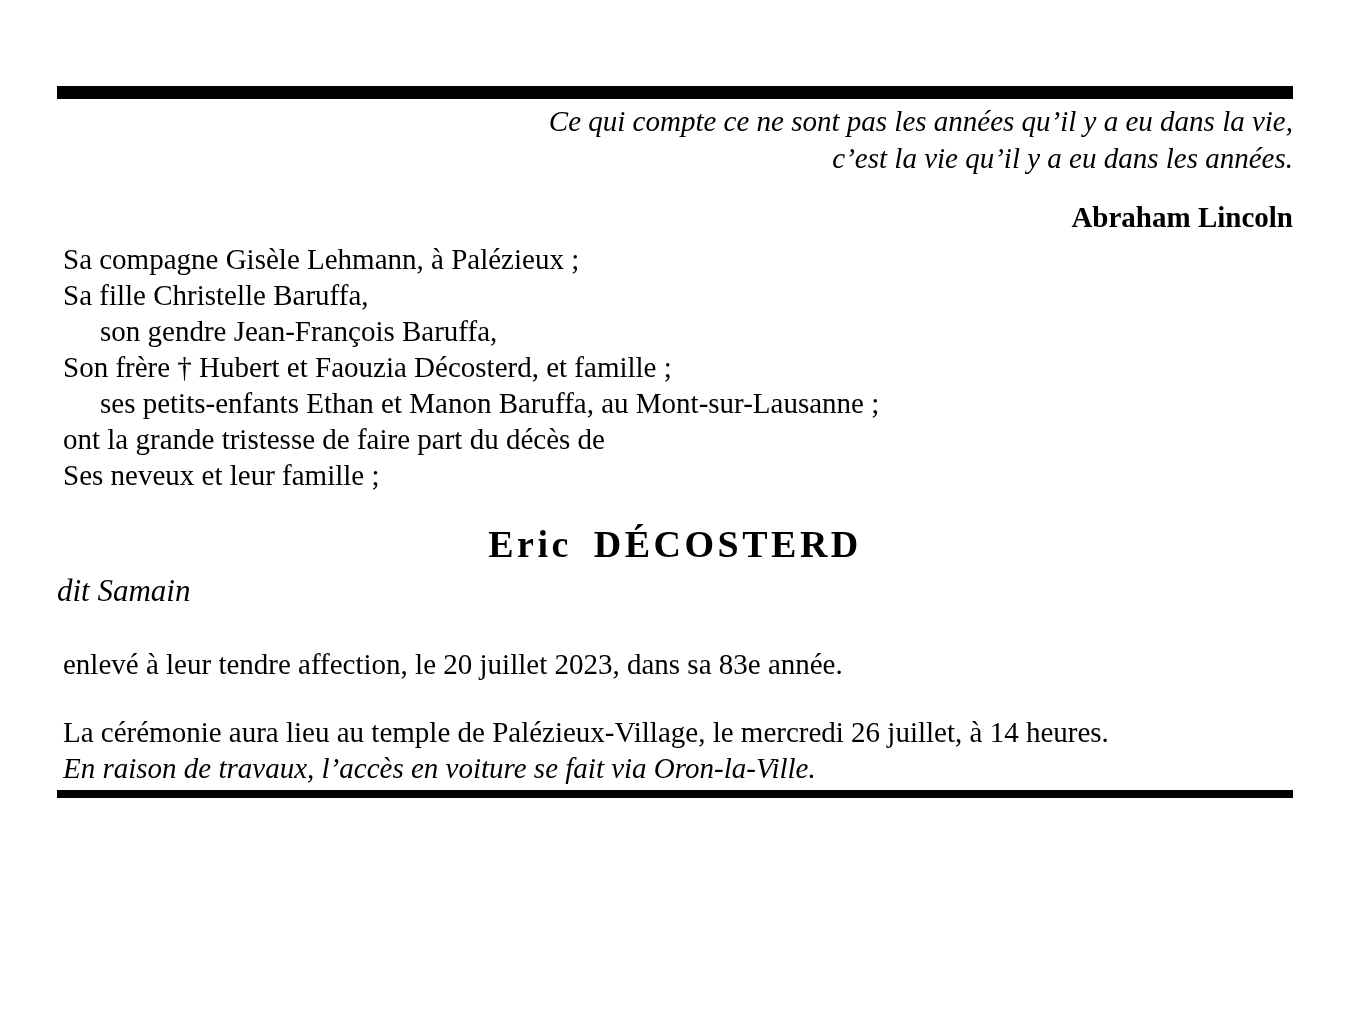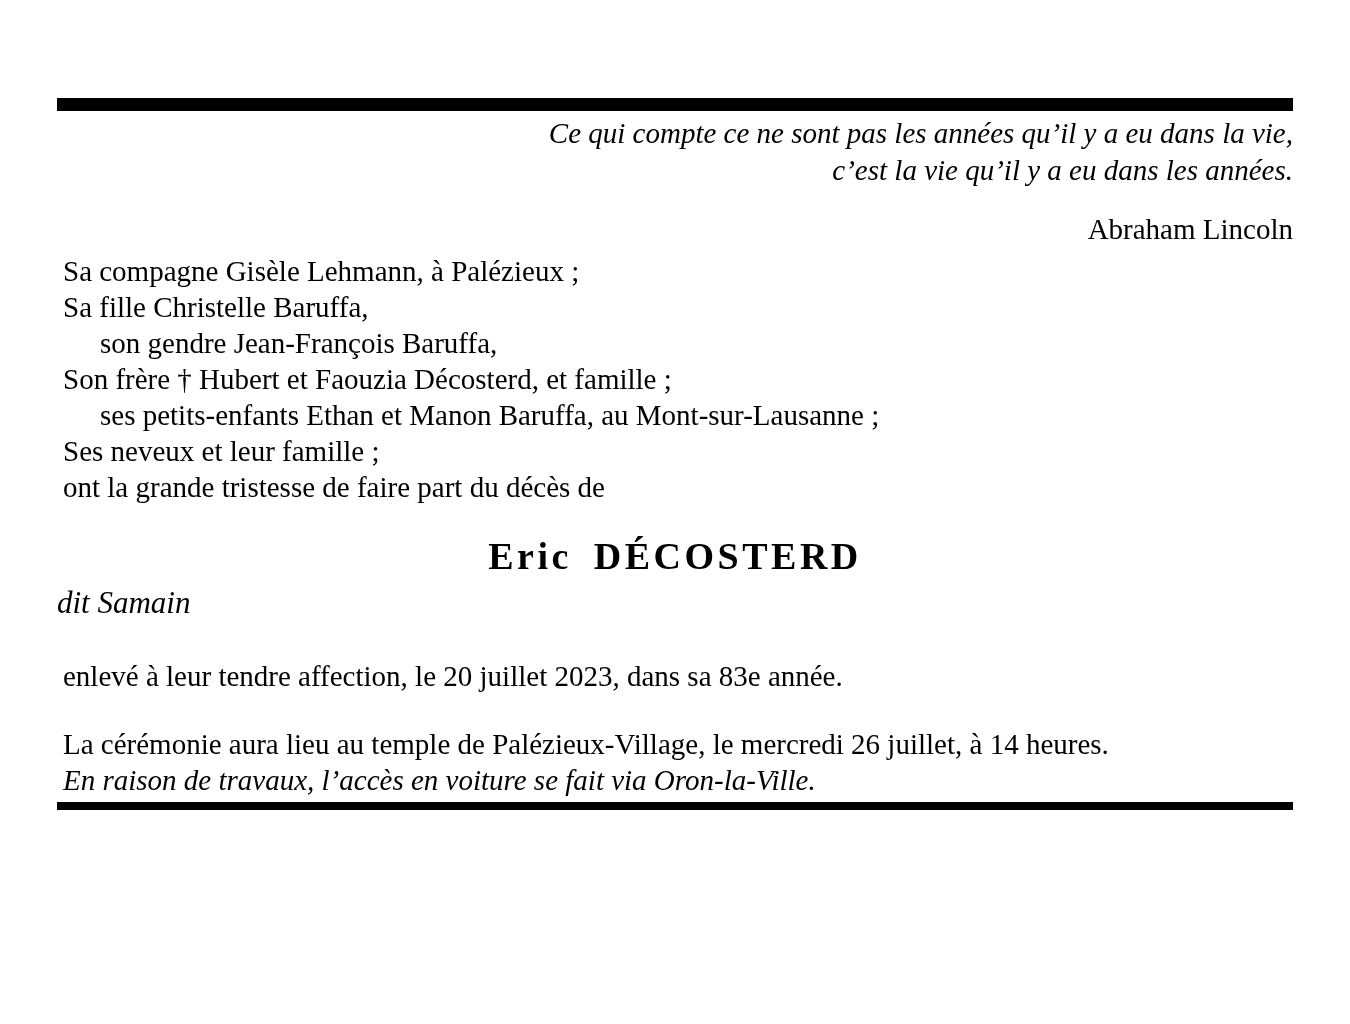--- a/index.html
+++ b/index.html
@@ -8,21 +8,21 @@
     background: #ffffff;
   }
   body {
     width: 1350px;
     height: 1024px;
     font-family: "Liberation Serif", serif;
     color: #000000;
     overflow: hidden;
   }
   .page {
-    padding: 12px 57px;
+    padding: 0 57px;
   }
   .bar {
     background: #000000;
   }
   .bar-top {
     height: 13px;
     margin-top: 86px;
   }
   .bar-bottom {
     height: 8px;
@@ -33,20 +33,21 @@
     text-align: right;
     font-style: italic;
     font-size: 29px;
     line-height: 37px;
   }
   .attribution {
     margin-top: 22px;
     text-align: right;
     font-size: 29px;
     line-height: 37px;
+    font-weight: bold;
   }
   .family {
     margin-top: 5px;
     font-size: 29px;
     line-height: 36px;
     padding-left: 6px;
   }
   .family-line.indented {
     padding-left: 37px;
   }
@@ -104,22 +105,22 @@
   </div>
 
   <div class="attribution">Abraham Lincoln</div>
 
   <div class="family">
     <div class="family-line"><span>Sa compagne Gisèle </span><span class="b">Lehmann</span><span>, à Palézieux ;</span></div>
     <div class="family-line"><span>Sa fille Christelle </span><span class="b">Baruffa</span><span>,</span></div>
     <div class="family-line indented"><span>son gendre Jean-François </span><span class="b">Baruffa</span><span>,</span></div>
     <div class="family-line"><span>Son frère † Hubert et Faouzia </span><span class="b">Décosterd</span><span>, et famille ;</span></div>
     <div class="family-line indented"><span>ses petits-enfants Ethan et Manon </span><span class="b">Baruffa</span><span>, au Mont-sur-Lausanne ;</span></div>
+    <div class="family-line"><span>ont la grande tristesse de faire part du décès de</span></div>
     <div class="family-line"><span>Ses neveux et leur famille ;</span></div>
-    <div class="family-line"><span>ont la grande tristesse de faire part du décès de</span></div>
   </div>
 
   <h1 class="deceased-name">Eric DÉCOSTERD</h1>
   <div class="alias">dit Samain</div>
 
   <p class="notice">enlevé à leur tendre affection, le 20 juillet 2023, dans sa 83e année.</p>
 
   <div class="ceremony">
     <div>La cérémonie aura lieu au temple de Palézieux-Village, le mercredi 26 juillet, à 14 heures.</div>
     <div class="italic">En raison de travaux, l’accès en voiture se fait via Oron-la-Ville.</div>

